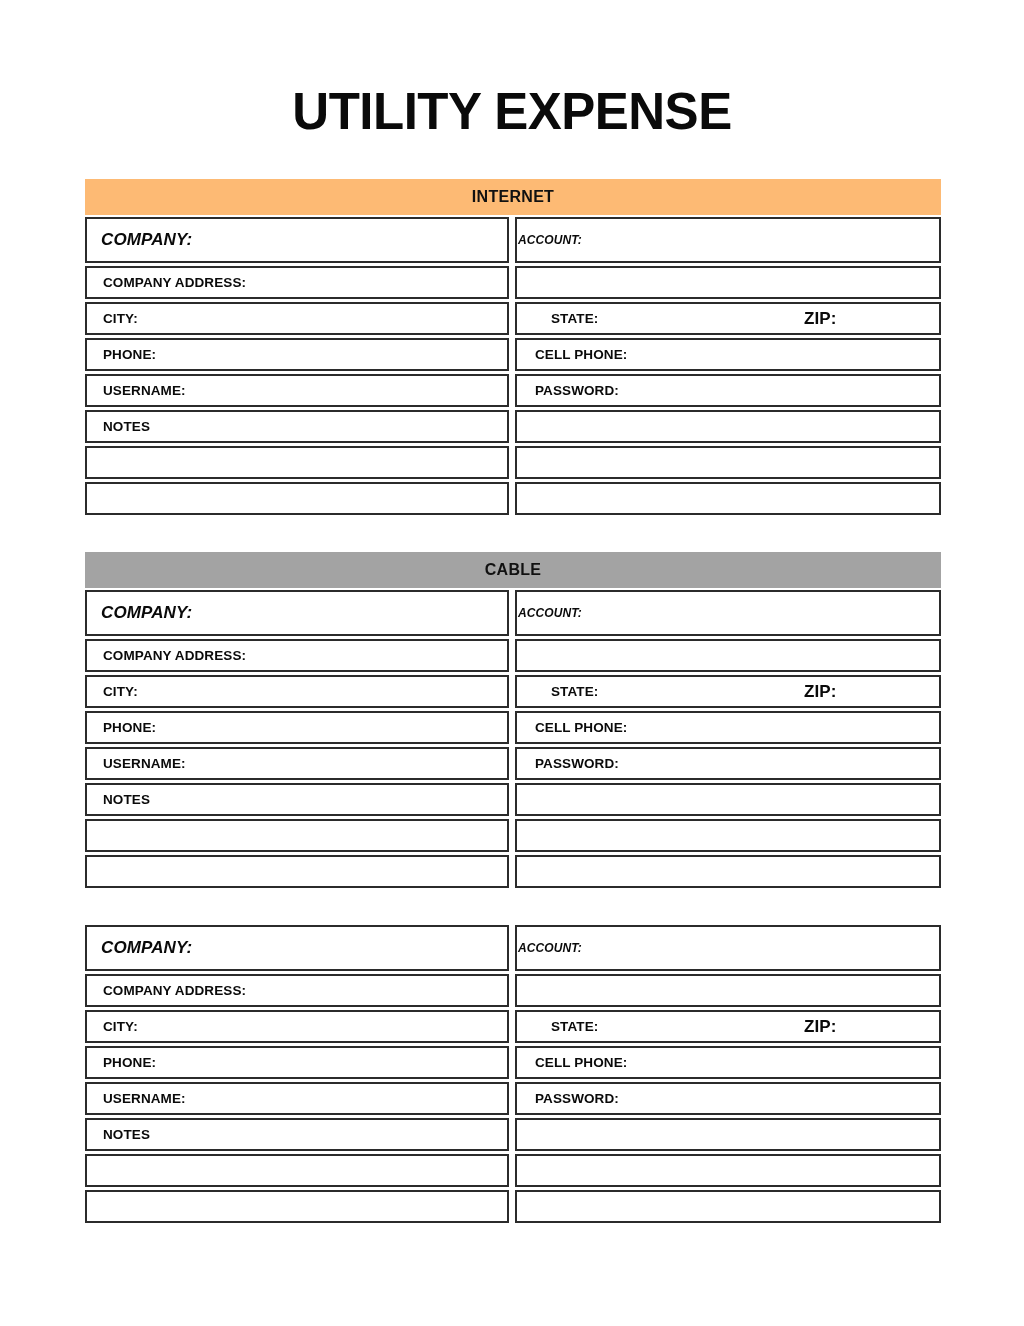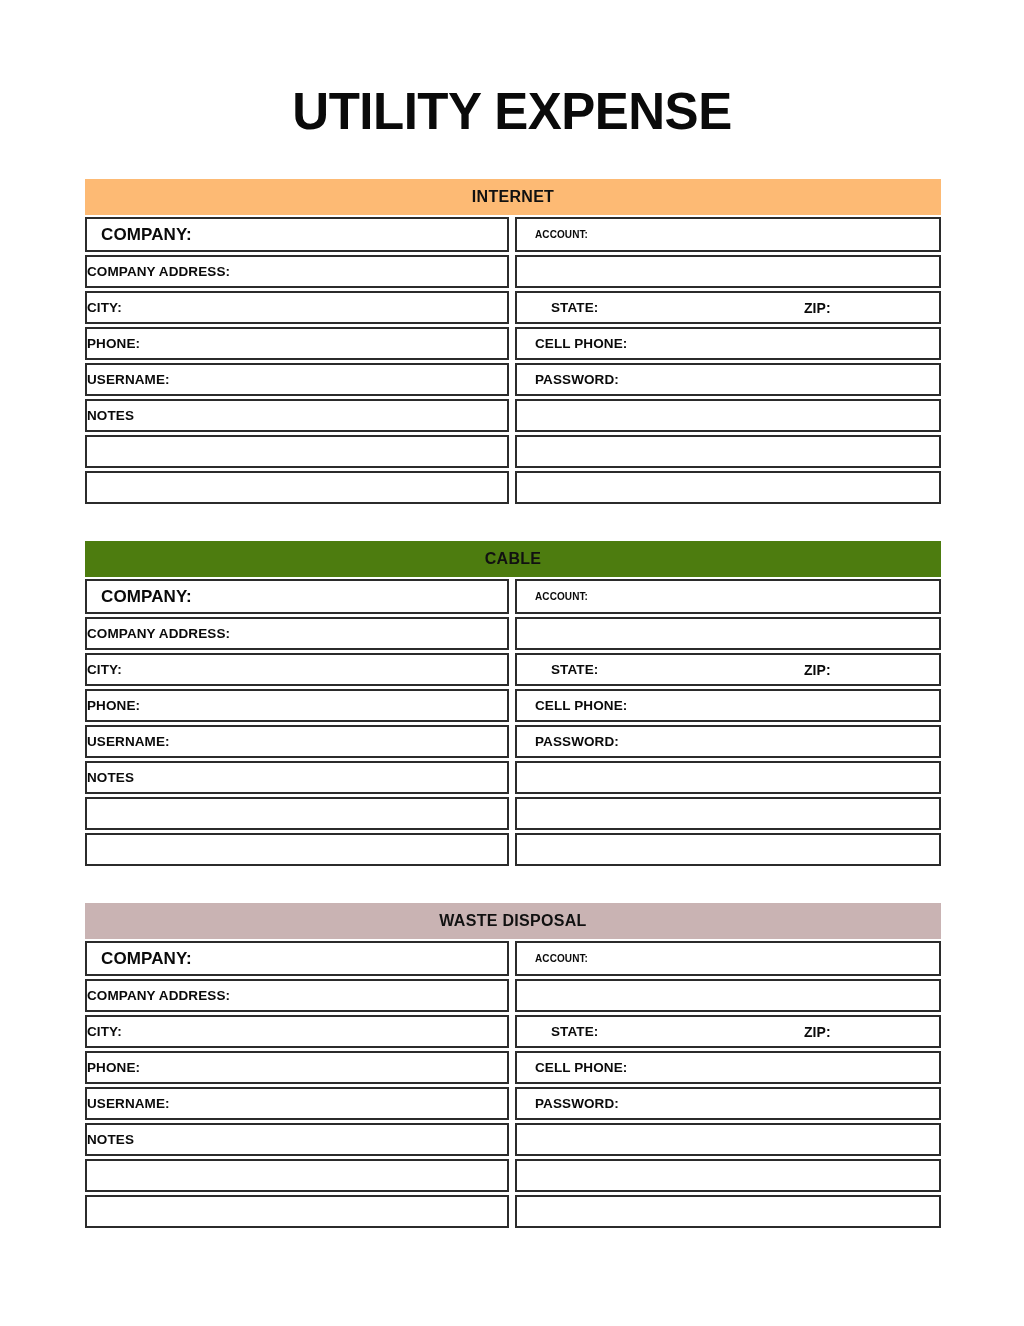--- a/index.html
+++ b/index.html
@@ -73,43 +73,43 @@
     background: #ffffff;
     height: 33px;
     display: flex;
     align-items: center;
     position: relative;
   }
   .cell.left  { width: 424px; flex: 0 0 424px; }
   .cell.right { width: 426px; flex: 0 0 426px; }
 
   
-  .row.row-company .cell { height: 35px; }
+  .row.row-company .cell { height: 46px; font-style: italic; }
 
   .lbl {
     font-weight: 700;
     font-size: 13.5px;
     letter-spacing: 0.1px;
     white-space: nowrap;
-    padding-left: 0;
+    padding-left: 16px;
     color: #0a0a0a;
   }
   
   .lbl.lg {
     font-size: 17px;
     padding-left: 14px;
   }
   .lbl.account {
-    font-size: 10px;
-    padding-left: 18px;
+    font-size: 12px;
+    padding-left: 1px;
   }
   .lbl.zip {
     position: absolute;
     left: 68%;
-    font-size: 14px;
+    font-size: 17px;
     padding-left: 0;
   }
   .lbl.state { padding-left: 34px; }
   .lbl.cellphone { padding-left: 18px; }
   .lbl.password { padding-left: 18px; }
 </style>
 </head>
 <body>
 
 <div class="page">
@@ -169,21 +169,21 @@
             <div class="cell left"></div>
             <div class="cell right"></div>
           </div>
           <div class="row">
             <div class="cell left"></div>
             <div class="cell right"></div>
           </div>
         </div>
       </div>
       <div class="section">
-        <div class="section-band" style="background: #4d7c0f;">CABLE</div>
+        <div class="section-band" style="background: #a3a3a3;">CABLE</div>
         <div class="rows">
           <div class="row row-company">
             <div class="cell left">
               <span class="lbl lg">COMPANY:</span>
             </div>
             <div class="cell right">
               <span class="lbl account">ACCOUNT:</span>
             </div>
           </div>
           <div class="row">
@@ -227,21 +227,20 @@
             <div class="cell left"></div>
             <div class="cell right"></div>
           </div>
           <div class="row">
             <div class="cell left"></div>
             <div class="cell right"></div>
           </div>
         </div>
       </div>
       <div class="section">
-        <div class="section-band" style="background: rgb(201, 179, 179);">WASTE DISPOSAL</div>
         <div class="rows">
           <div class="row row-company">
             <div class="cell left">
               <span class="lbl lg">COMPANY:</span>
             </div>
             <div class="cell right">
               <span class="lbl account">ACCOUNT:</span>
             </div>
           </div>
           <div class="row">

